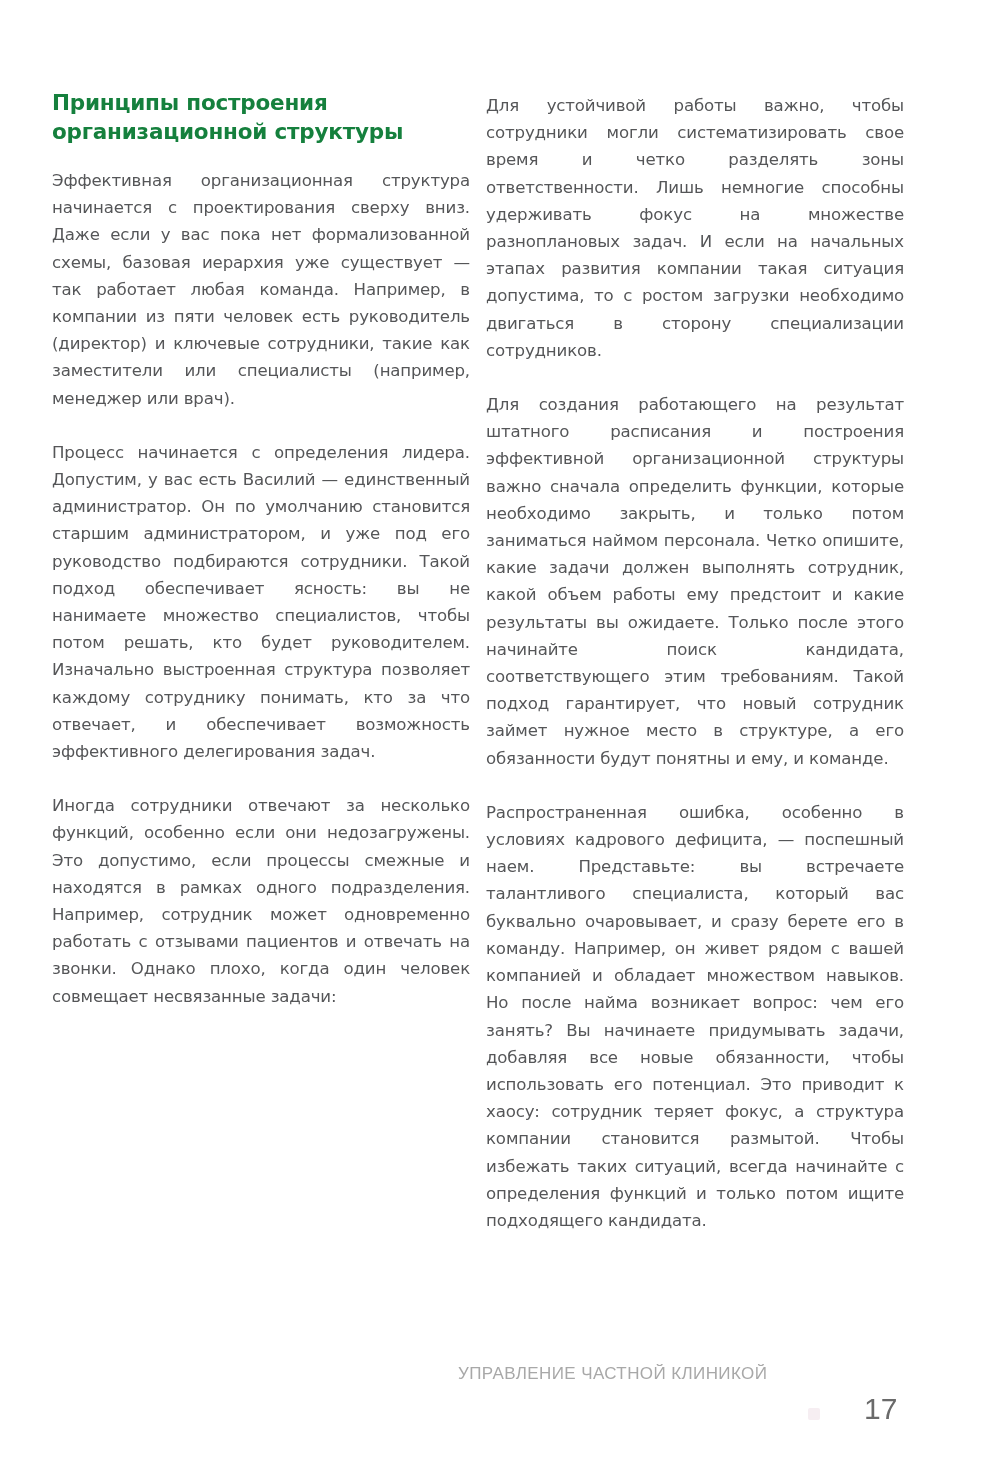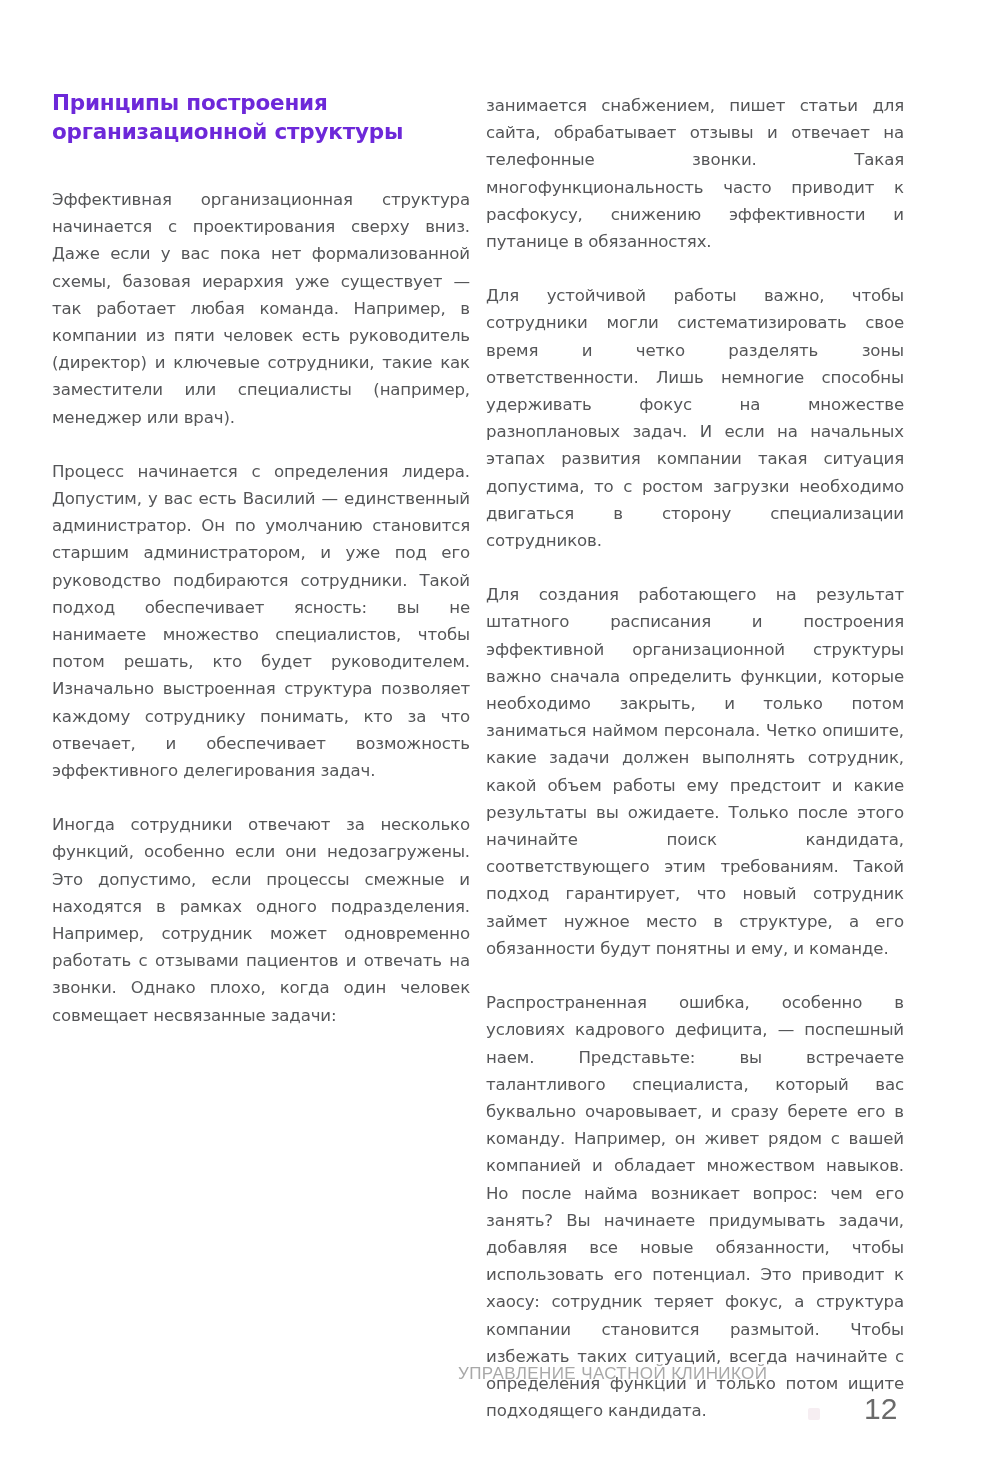--- a/index.html
+++ b/index.html
@@ -10,23 +10,23 @@
   .col {
     position: absolute; top: 88px; width: 418px;
     color: #555658;
     font-size: 16.6px; line-height: 27.2px;
     text-align: justify;
     letter-spacing: -0.15px;
   }
   .col.left { left: 52px; }
   .col.right { left: 486px; top: 92px; }
   .heading {
-    color: #6d28d9; font-weight: bold;
+    color: #15803d; font-weight: bold;
     font-size: 21.5px; line-height: 29px;
-    text-align: left; margin: 0 0 40px 0; letter-spacing: -0.2px;
+    text-align: left; margin: 0 0 21px 0; letter-spacing: -0.2px;
   }
   .para { margin: 0 0 27px 0; hyphens: auto; }
   .footer {
     position: absolute; top: 1364px; left: 458px;
     font-family: "Liberation Sans", sans-serif;
     color: #a8a8a8; font-size: 17px; letter-spacing: 0.4px;
     text-transform: uppercase;
   }
   .mark {
     position: absolute; top: 1408px; left: 808px;
@@ -42,21 +42,20 @@
 <body>
 
 <div class="col left">
   <h2 class="heading">Принципы построения организационной структуры</h2>
   <p class="para">Эффективная организационная структура начинается с проектирования сверху вниз. Даже если у вас пока нет формализованной схемы, базовая иерархия уже существует — так работает любая команда. Например, в компании из пяти человек есть руководитель (директор) и ключевые сотрудники, такие как заместители или специалисты (например, менеджер или врач).</p>
   <p class="para">Процесс начинается с определения лидера. Допустим, у вас есть Василий — единственный администратор. Он по умолчанию становится старшим администратором, и уже под его руководство подбираются сотрудники. Такой подход обеспечивает ясность: вы не нанимаете множество специалистов, чтобы потом решать, кто будет руководителем. Изначально выстроенная структура позволяет каждому сотруднику понимать, кто за что отвечает, и обеспечивает возможность эффективного делегирования задач.</p>
   <p class="para">Иногда сотрудники отвечают за несколько функций, особенно если они недозагружены. Это допустимо, если процессы смежные и находятся в рамках одного подразделения. Например, сотрудник может одновременно работать с отзывами пациентов и отвечать на звонки. Однако плохо, когда один человек совмещает несвязанные задачи:</p>
 </div>
 
 <div class="col right">
-  <p class="para">занимается снабжением, пишет статьи для сайта, обрабатывает отзывы и отвечает на телефонные звонки. Такая многофункциональность часто приводит к расфокусу, снижению эффективности и путанице в обязанностях.</p>
   <p class="para">Для устойчивой работы важно, чтобы сотрудники могли систематизировать свое время и четко разделять зоны ответственности. Лишь немногие способны удерживать фокус на множестве разноплановых задач. И если на начальных этапах развития компании такая ситуация допустима, то с ростом загрузки необходимо двигаться в сторону специализации сотрудников.</p>
   <p class="para">Для создания работающего на результат штатного расписания и построения эффективной организационной структуры важно сначала определить функции, которые необходимо закрыть, и только потом заниматься наймом персонала. Четко опишите, какие задачи должен выполнять сотрудник, какой объем работы ему предстоит и какие результаты вы ожидаете. Только после этого начинайте поиск кандидата, соответствующего этим требованиям. Такой подход гарантирует, что новый сотрудник займет нужное место в структуре, а его обязанности будут понятны и ему, и команде.</p>
   <p class="para">Распространенная ошибка, особенно в условиях кадрового дефицита, — поспешный наем. Представьте: вы встречаете талантливого специалиста, который вас буквально очаровывает, и сразу берете его в команду. Например, он живет рядом с вашей компанией и обладает множеством навыков. Но после найма возникает вопрос: чем его занять? Вы начинаете придумывать задачи, добавляя все новые обязанности, чтобы использовать его потенциал. Это приводит к хаосу: сотрудник теряет фокус, а структура компании становится размытой. Чтобы избежать таких ситуаций, всегда начинайте с определения функций и только потом ищите подходящего кандидата.</p>
 </div>
 
 <div class="footer">Управление частной клиникой</div>
 <div class="mark"></div>
-<div class="page-num">12</div>
+<div class="page-num">17</div>
 
 </body></html>

